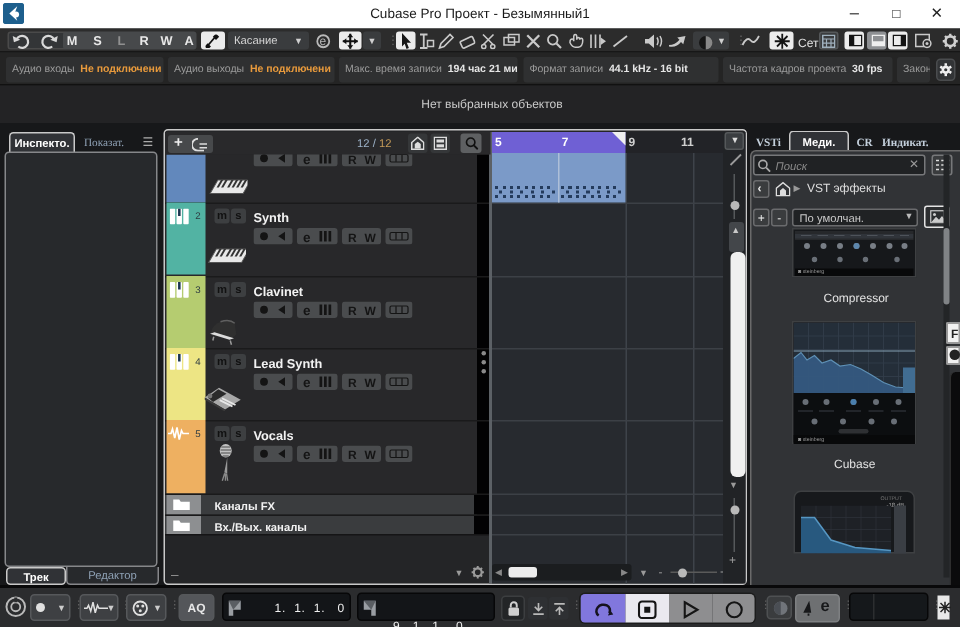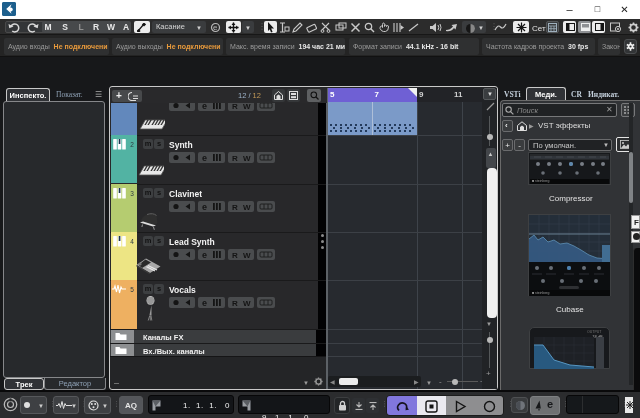--- a/index.html
+++ b/index.html
@@ -115,20 +115,21 @@
   </svg>
 
   <div id="titlebar"></div>
   <div id="cicon">
       <svg width="14" height="14" viewBox="0 0 14 14" style="position:absolute;left:0;top:0">
     <rect x="0" y="0" width="14" height="14" rx="2" fill="#1d5f8d"></rect>
     <path d="M9.5 2.2 L4.2 7 L9.5 11.8 L7.8 7 Z" fill="#fff"></path>
     <circle cx="8.7" cy="7.6" r="2" fill="#fff"></circle>
   </svg>
     </div>
+  <div id="title" class="t">Cubase Pro Проект - Безымянный1</div>
   <div class="wbtn" style="left:563px;">–</div>
   <div class="wbtn" style="left:591px;font-size:9px;">□</div>
   <div class="wbtn" style="left:618px;font-size:10px;">✕</div>
 
   <div id="toolbar">
     <div class="grp" style="left:5px;width:40px;background:#333537;border:1px solid #4a4a4a;"></div>
     <svg style="left:8px;top:3px;" width="12" height="11" viewBox="0 0 12 11">
         <path d="M3 4.5 a4 4 0 1 1 1.2 4.5" stroke="#d8d8d8" stroke-width="1.5" fill="none"></path>
         <path d="M0.5 2 l0.8 4.2 L5.5 4.5z" fill="#d8d8d8"></path>
       </svg>
@@ -276,20 +277,23 @@
     <div style="left:624px;top:4px;width:13px;height:15px;background:#323436;border:1px solid #4a4c4e;border-radius:3px;"></div>
     <svg style="left:626px;top:7px;" width="9" height="9" viewBox="0 0 11 11">
         <circle cx="5.5" cy="5.5" r="3.4" fill="#f0f0f0"></circle>
         <circle cx="5.5" cy="5.5" r="1.3" fill="#323436"></circle>
         <g stroke="#f0f0f0" stroke-width="2">
           <path d="M5.5 0.3 v2 M5.5 8.7 v2 M1 3 l1.7 1 M8.3 7 L10 8 M10 3 L8.3 4 M2.7 7 L1 8"></path>
         </g>
       </svg>
   </div>
 
+  <div id="inforow">
+      <div class="t">Нет выбранных объектов</div>
+    </div>
 
   <div class="tabon" style="left:6px;top:88px;width:44px;height:14px;">Инспекто.</div>
   <div class="tabtxt" style="left:56px;top:88px;">Показат.</div>
   <div class="tabtxt" style="left:95px;top:88px;font-size:8px;color:#aaa;">☰</div>
   <div id="insp-body"></div>
   <div class="tabon" style="left:4px;top:378px;width:40px;height:12px;border-bottom:1px solid #c9c9c9;border-radius:3px;line-height:11px;">Трек</div>
   <div style="left:44px;top:378px;width:62px;height:12px;background:#27292c;border:1px solid #86878a;border-top:none;border-radius:0 0 3px 3px;color:#8ea0b4;font-size:7.5px;text-align:center;line-height:11px;">Редактор</div>
 
   <div id="cpane"></div>
 

